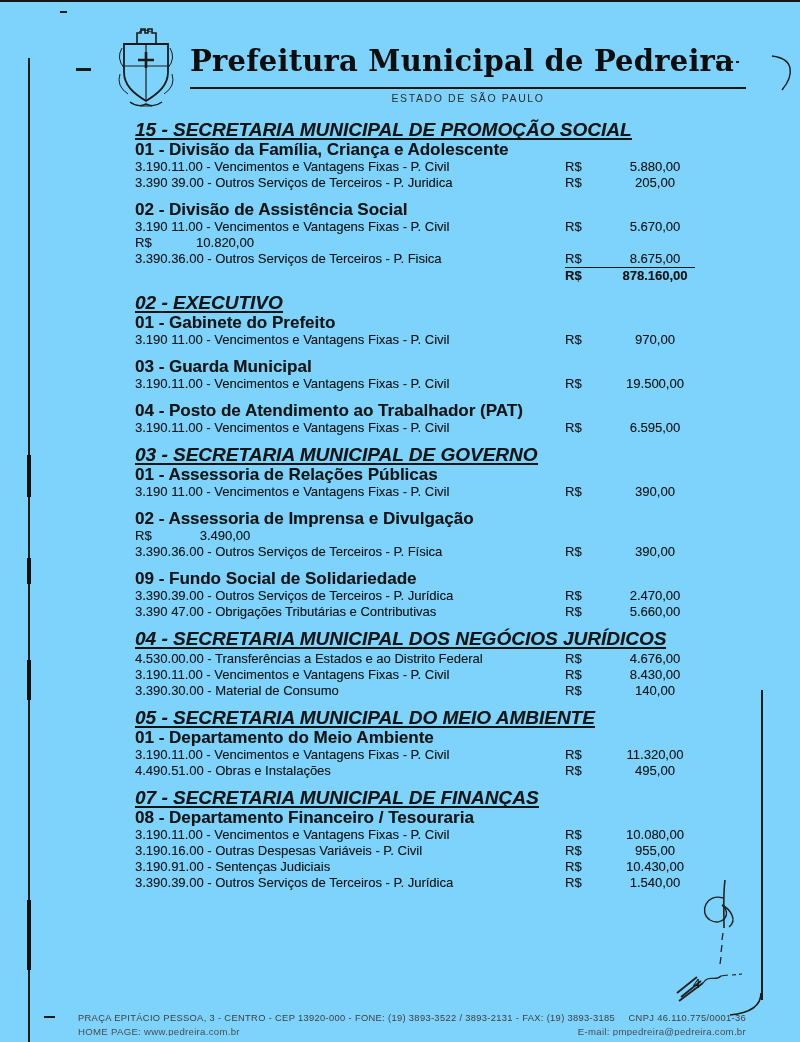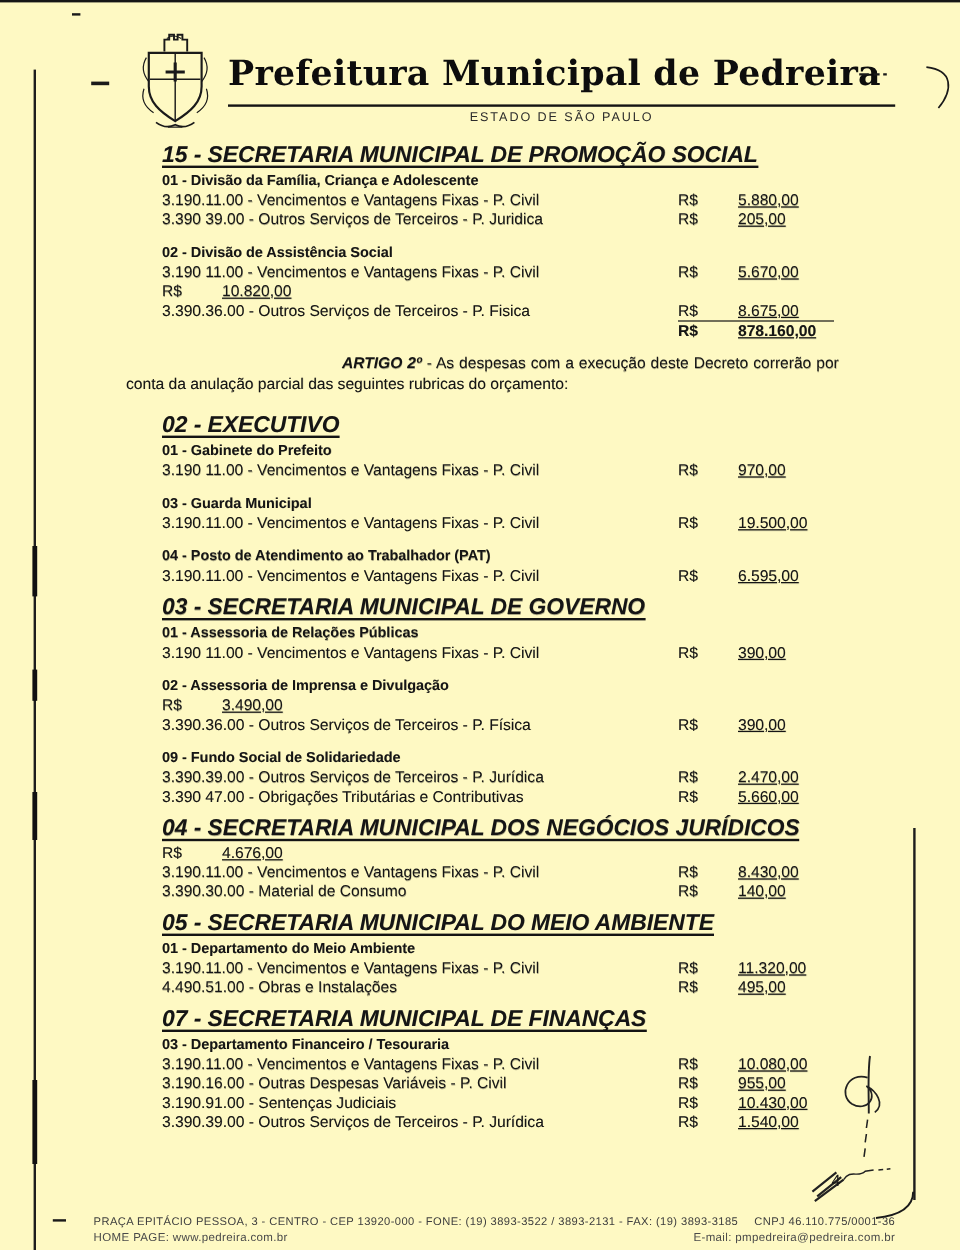--- a/index.html
+++ b/index.html
@@ -1,19 +1,19 @@
 <!DOCTYPE html>
 <html><head>
 <meta charset="utf-8">
 <style>
   html,body{margin:0;padding:0;}
   body{background:#d8d8d6;font-family:"Liberation Sans",sans-serif;}
   .page{
     position:relative;width:800px;height:1042px;margin:0 auto;
-    background:#fef9c3;overflow:hidden;color:#151515;
+    background:#7dd3fc;overflow:hidden;color:#151515;
   }
   
   .scan-top{position:absolute;top:0;left:0;width:800px;height:2px;background:#161616;}
   .scan-left{position:absolute;left:28px;top:58px;width:1.5px;height:984px;background:#1d1d1d;}
   .scan-seg{position:absolute;left:27px;width:4px;background:#111;}
   .seg1{top:455px;height:42px;} .seg2{top:558px;height:26px;} .seg3{top:660px;height:40px;} .seg4{top:900px;height:70px;}
   .scan-right{position:absolute;left:761px;top:690px;width:1.5px;height:310px;background:#1d1d1d;}
   .dash{position:absolute;background:#1a1a1a;}
   .d-topleft{left:60px;top:11px;width:7px;height:2px;}
   .d-headleft{left:76px;top:68px;width:15px;height:3px;}
@@ -33,25 +33,25 @@
   .h-hook{position:absolute;left:714px;top:48px;}
   
   .main{position:absolute;left:135px;top:122px;width:560px;font-size:13px;
         text-shadow:0.25px 0.25px 0 rgba(20,20,20,0.35);}
   .group{margin:0 0 11px 0;}
   .group.mt{margin-top:7px;}
   .sec{
     display:inline-block;font-weight:bold;font-style:italic;font-size:19px;
     line-height:15px;border-bottom:2.2px solid #141414;padding-bottom:1px;margin:0 0 2px 0;
   }
-  .divh{font-weight:bold;font-size:12px;line-height:16px;margin:0 0 1px 0;}
+  .divh{font-weight:bold;font-size:17px;line-height:16px;margin:0 0 1px 0;}
   .row{display:flex;line-height:16px;}
   .desc{flex:1;}
   .cur{width:50px;}
-  .val{width:80px;text-align:left;text-decoration:underline;}
+  .val{width:80px;text-align:center;}
   .sum .cur,.sum .val{border-bottom:1.6px solid #141414;}
   .total .cur,.total .val{font-weight:bold;}
   .artigo{
     margin:4px 0 18px -30px;width:594px;text-indent:180px;text-align:justify;
     line-height:16.8px;
   }
   .artigo b{font-style:italic;}
   
   .signature{position:absolute;left:662px;top:876px;}
   .pagenum{position:absolute;left:693px;top:976px;font-size:13.5px;color:#161616;}
@@ -135,21 +135,20 @@
         <span class="cur">R$</span>
         <span class="val">8.675,00</span>
       </div>
       <div class="row total">
         <span class="desc"></span>
         <span class="cur">R$</span>
         <span class="val">878.160,00</span>
       </div>
     </section>
 
-    <p class="artigo"><b>ARTIGO 2º</b><span> - As despesas com a execução deste Decreto correrão por conta da anulação parcial das seguintes rubricas do orçamento:</span></p>
 
     <section class="group">
       <div><span class="sec">02 - EXECUTIVO</span></div>
       <div class="divh">01 - Gabinete do Prefeito</div>
       <div class="row">
         <span class="desc">3.190 11.00 - Vencimentos e Vantagens Fixas - P. Civil</span>
         <span class="cur">R$</span>
         <span class="val">970,00</span>
       </div>
     </section>
@@ -205,20 +204,21 @@
       <div class="row">
         <span class="desc">3.390 47.00 - Obrigações Tributárias e Contributivas</span>
         <span class="cur">R$</span>
         <span class="val">5.660,00</span>
       </div>
     </section>
 
     <section class="group mt">
       <div><span class="sec">04 - SECRETARIA MUNICIPAL DOS NEGÓCIOS JURÍDICOS</span></div>
       <div class="row">
+        <span class="desc">4.530.00.00 - Transferências a Estados e ao Distrito Federal</span>
         <span class="cur">R$</span>
         <span class="val">4.676,00</span>
       </div>
       <div class="row">
         <span class="desc">3.190.11.00 - Vencimentos e Vantagens Fixas - P. Civil</span>
         <span class="cur">R$</span>
         <span class="val">8.430,00</span>
       </div>
       <div class="row">
         <span class="desc">3.390.30.00 - Material de Consumo</span>
@@ -237,21 +237,21 @@
       </div>
       <div class="row">
         <span class="desc">4.490.51.00 - Obras e Instalações</span>
         <span class="cur">R$</span>
         <span class="val">495,00</span>
       </div>
     </section>
 
     <section class="group mt">
       <div><span class="sec">07 - SECRETARIA MUNICIPAL DE FINANÇAS</span></div>
-      <div class="divh">03 - Departamento Financeiro / Tesouraria</div>
+      <div class="divh">08 - Departamento Financeiro / Tesouraria</div>
       <div class="row">
         <span class="desc">3.190.11.00 - Vencimentos e Vantagens Fixas - P. Civil</span>
         <span class="cur">R$</span>
         <span class="val">10.080,00</span>
       </div>
       <div class="row">
         <span class="desc">3.190.16.00 - Outras Despesas Variáveis - P. Civil</span>
         <span class="cur">R$</span>
         <span class="val">955,00</span>
       </div>

